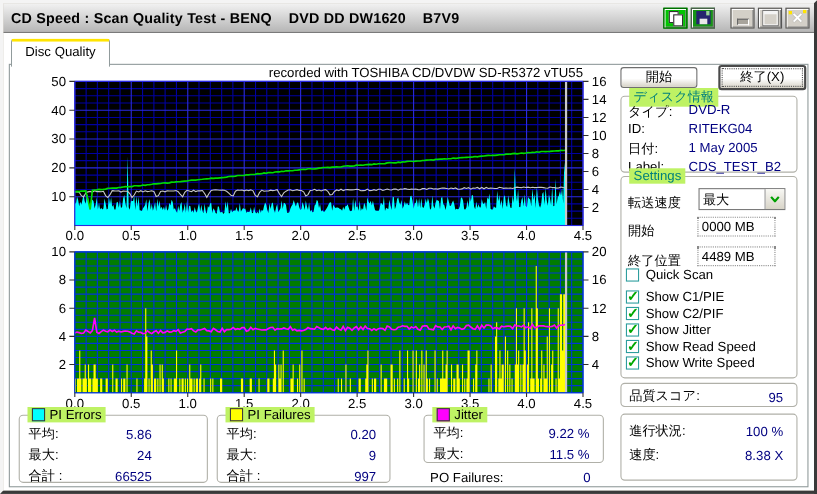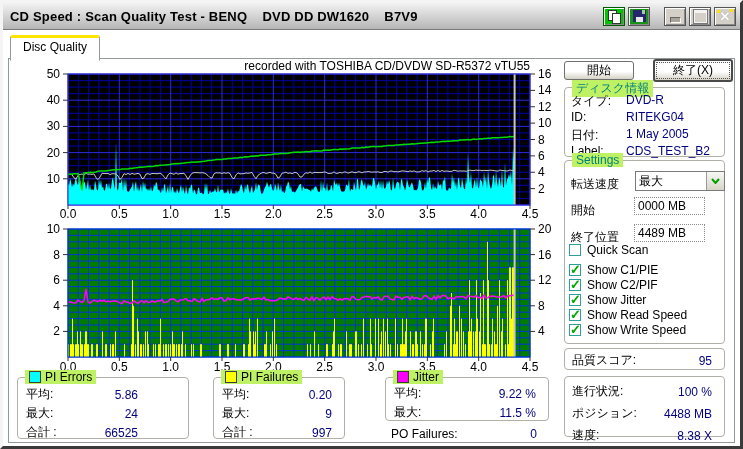--- a/index.html
+++ b/index.html
@@ -236,21 +236,21 @@
         <div class="row">
             <span class="lab">最大:</span>
             <span class="val">24</span>
           </div>
         <div class="row">
             <span class="lab">合計 :</span>
             <span class="val">66525</span>
           </div>
       </div>
     </div>
-    <div class="group statbox" id="stat-pi-failures" style="left:210px;top:347px;width:132px;height:62px;">
+    <div class="group statbox" id="stat-pi-failures" style="left:194px;top:347px;width:158px;height:62px;">
       <span class="caption black">
           <span class="swatch" style="background: rgb(255, 255, 0);"></span>
           <span>PI Failures</span>
         </span>
       <div style="padding-top:7px;">
         <div class="row">
             <span class="lab">平均:</span>
             <span class="val">0.20</span>
           </div>
         <div class="row">
@@ -296,21 +296,21 @@
     </div>
     <div class="info-row" style="top:63px;"><span>タイプ:</span><span class="v">DVD-R</span></div>
     <div class="info-row" style="top:80px;"><span>ID:</span><span class="v">RITEKG04</span></div>
     <div class="info-row" style="top:97px;"><span>日付:</span><span class="v">1 May 2005</span></div>
     <div class="info-row" style="top:114px;"><span>Label:</span><span class="v">CDS_TEST_B2</span></div>
 
     <div class="group" style="left:561px;top:130px;width:161px;height:184px;">
       <span class="caption">Settings</span>
     </div>
     <span class="rp-label" style="left:568px;top:146px;">転送速度</span>
-    <div id="combo" style="left:632px;top:141px;width:90px;height:20px;">
+    <div id="combo" style="left:632px;top:141px;width:79px;height:20px;">
       <span class="sel">最大</span>
       <span class="dd">
         <svg width="9" height="6" viewBox="0 0 9 6">
             <polyline points="1,1 4.5,5 8,1" fill="none" stroke="#00A000" stroke-width="2"></polyline>
           </svg>
       </span>
     </div>
     <span class="rp-label" style="left:568px;top:172px;">開始</span>
     <div class="field" style="left:631px;top:167px;width:71px;height:18px;"><span>0000 MB</span></div>
     <span class="rp-label" style="left:568px;top:199px;">終了位置</span>
@@ -346,22 +346,18 @@
           <span class="lab">品質スコア:</span>
           <span class="val">95</span>
         </div>
     </div>
     <div class="group" style="left:561px;top:346px;width:161px;height:61px;">
       <div class="row" style="padding:6px 12px 0 7px;">
           <span class="lab">進行状況:</span>
           <span class="val">100 %</span>
         </div>
       <div class="row" style="padding:5px 12px 0 7px;">
-          <span class="lab">ポジション:</span>
-          <span class="val">4488 MB</span>
-        </div>
-      <div class="row" style="padding:5px 12px 0 7px;">
           <span class="lab">速度:</span>
           <span class="val">8.38 X</span>
         </div>
     </div>
   </div>
 </div>
 
 </body></html>

